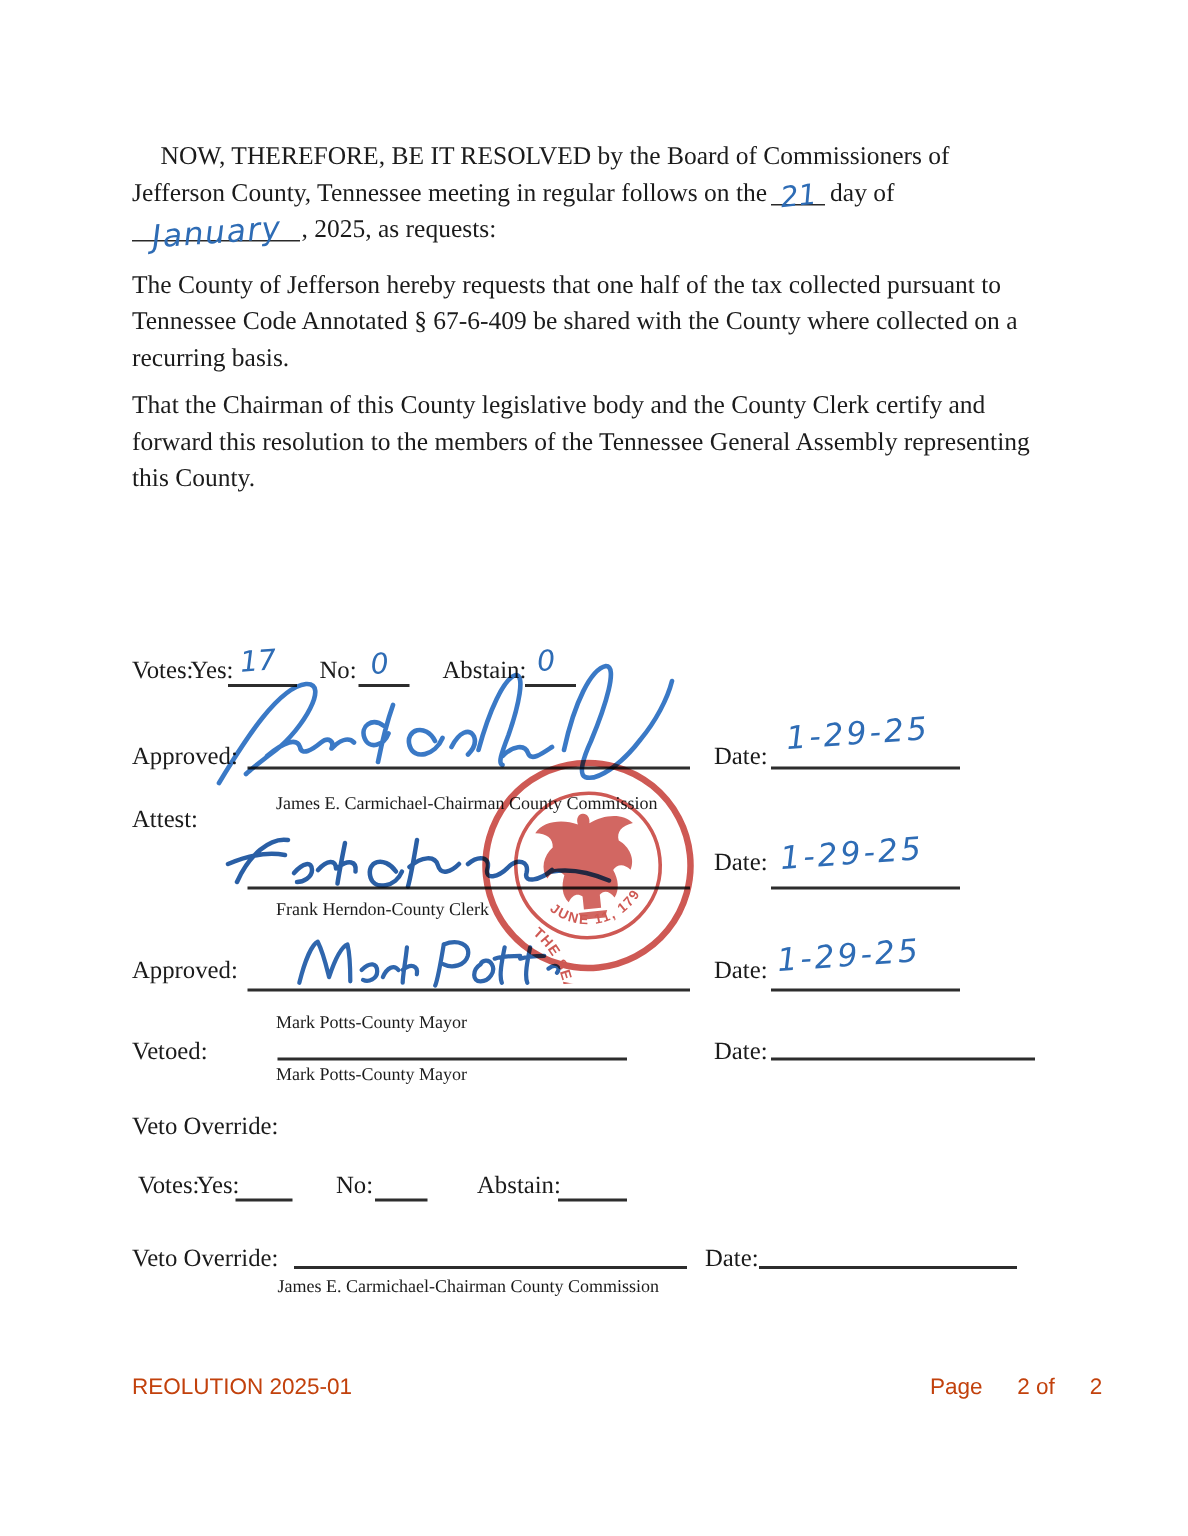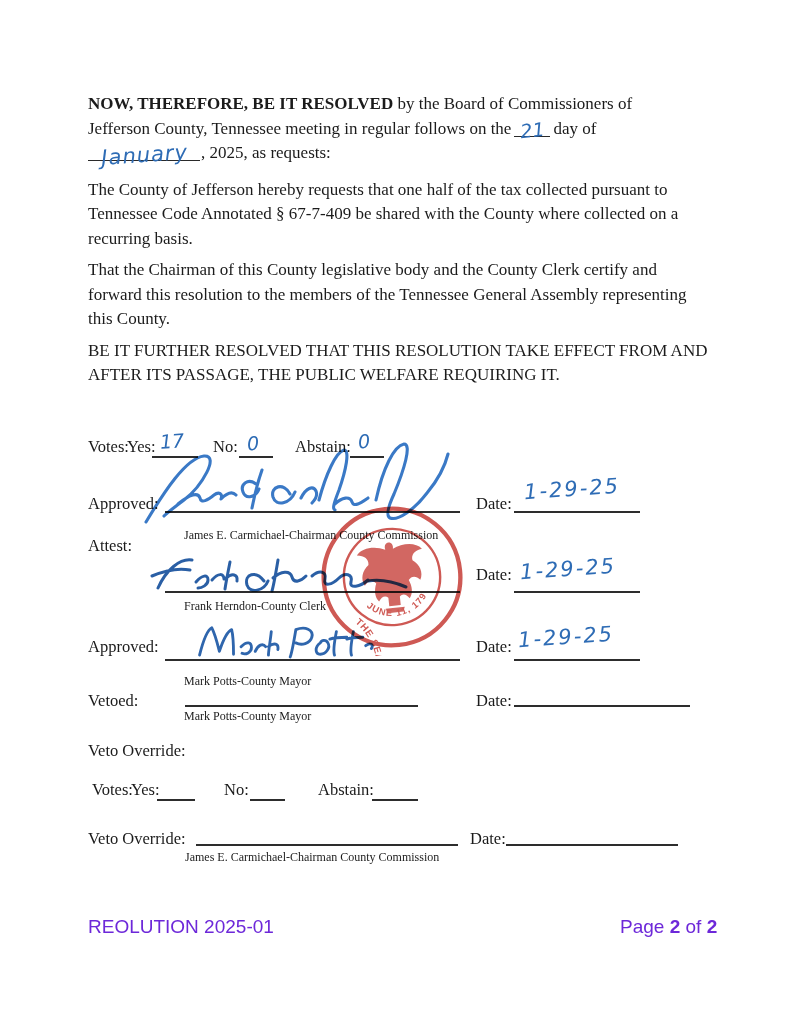--- a/index.html
+++ b/index.html
@@ -7,21 +7,21 @@
     position:relative; width:792px; height:1024px; background:#ffffff;
     font-family:"Liberation Serif", serif; color:#1b1b1b; overflow:hidden;
   }
   
   .body-text { position:absolute; left:88px; top:92px; width:622px;
                font-size:17px; line-height:24.5px; }
   .body-text p { margin:0; }
   .mb12 { margin-bottom:12px !important; }
   .mb7  { margin-bottom:7px  !important; }
   .mb11 { margin-bottom:11px !important; }
-  b { font-weight:bold; }
+  b { font-weight:normal;margin-left:19px; }
   
   .blank { display:inline-block; border-bottom:1.6px solid #2a2a2a;
            text-align:center; vertical-align:baseline; line-height:14px; }
   .day-blank   { width:36px;  margin:0 3px; }
   .month-blank { width:112px; margin-right:1px; }
   
   .hand { font-family:"DejaVu Sans", sans-serif; font-style:italic;
           color:#2e6cb5; white-space:nowrap; }
   .hand-day   { display:inline-block; font-size:19px; transform:rotate(-6deg) translateY(3px); }
   .hand-month { display:inline-block; font-size:21px; transform:rotate(-4deg) translateY(4px); letter-spacing:1px; }
@@ -29,38 +29,37 @@
   .hand-date  { position:absolute; font-size:21px; letter-spacing:2px; transform:rotate(-4deg); }
   
   .lbl   { position:absolute; font-size:16.5px; white-space:nowrap; }
   .pname { position:absolute; font-size:12px;  white-space:nowrap; }
   .rule  { position:absolute; height:1.6px; background:#2d2d2d; }
   .sig   { position:absolute; mix-blend-mode:multiply; z-index:4; }
   .seal  { position:absolute; left:315px; top:500px; transform:rotate(-6deg);
            opacity:.88; mix-blend-mode:multiply; z-index:3; }
   
   .footer { position:absolute; top:916px; font-family:"Liberation Sans", sans-serif;
-            font-size:19px; color:#6d28d9; white-space:nowrap; }
+            font-size:15px; color:#c2410c; white-space:nowrap; }
   .footer-left  { left:88px; }
   .footer-right { left:620px; }
 </style>
 </head>
 <body>
 
 <div class="page">
 
   <div class="body-text">
     <p class="mb12">
       <b>NOW, THEREFORE, BE IT RESOLVED</b><span> by the Board of Commissioners of</span><br>
       <span>Jefferson County, Tennessee  meeting in regular follows on the</span><span class="blank day-blank"><span class="hand hand-day">21</span></span><span>day of</span><br>
       <span class="blank month-blank"><span class="hand hand-month">January</span></span><span>, 2025, as requests:</span>
     </p>
-    <p class="mb7">The County of Jefferson hereby requests that one half of the tax collected pursuant to Tennessee Code Annotated § 67-7-409 be shared with the County where collected on a recurring basis.</p>
+    <p class="mb7">The County of Jefferson hereby requests that one half of the tax collected pursuant to Tennessee Code Annotated § 67-6-409 be shared with the County where collected on a recurring basis.</p>
     <p class="mb7">That the Chairman of this County legislative body and the County Clerk certify and forward this resolution to the members of the Tennessee General Assembly representing this County.</p>
-    <p>BE IT FURTHER RESOLVED THAT THIS RESOLUTION TAKE EFFECT FROM AND AFTER ITS PASSAGE, THE PUBLIC WELFARE REQUIRING IT.</p>
   </div>
 
   <span class="lbl" style="left:88px;top:437px">Votes:</span>
   <span class="lbl" style="left:127px;top:437px">Yes:</span>
   <div class="rule" style="left:152px;top:456px;width:46px"></div>
   <span class="hand hand-vote" style="left:160px;top:430px">17</span>
   <span class="lbl" style="left:213px;top:437px">No:</span>
   <div class="rule" style="left:239px;top:456px;width:34px"></div>
   <span class="hand hand-vote" style="left:247px;top:432px">0</span>
   <span class="lbl" style="left:295px;top:437px">Abstain:</span>

